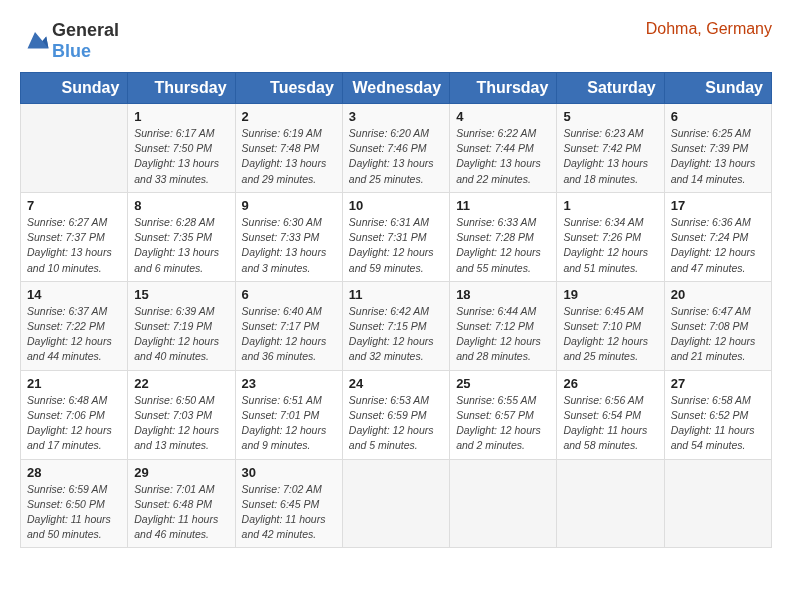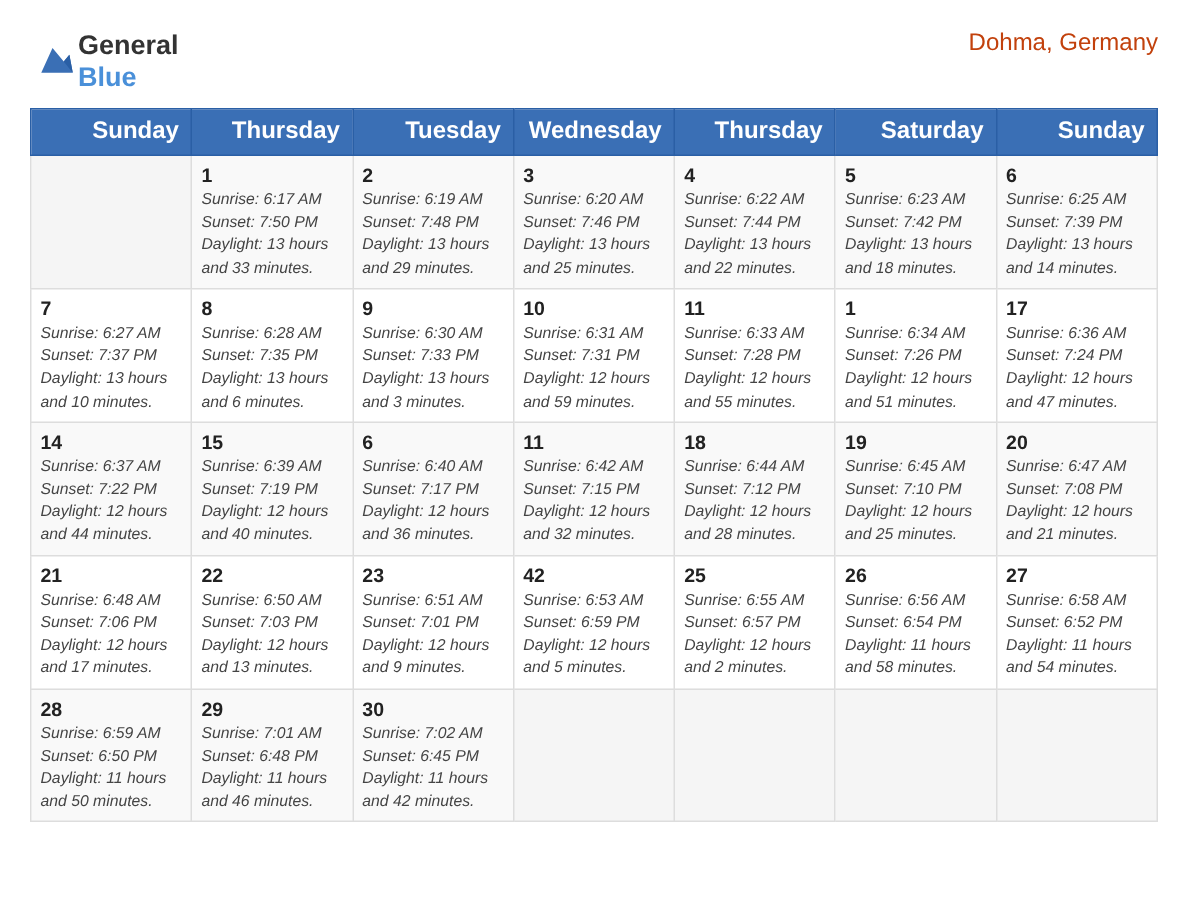--- a/index.html
+++ b/index.html
@@ -207,21 +207,21 @@
         </td>
         <td>
           <div class="day-number">22</div>
           <div class="day-info">Sunrise: 6:50 AM<br>Sunset: 7:03 PM<br>Daylight: 12 hours and 13 minutes.</div>
         </td>
         <td>
           <div class="day-number">23</div>
           <div class="day-info">Sunrise: 6:51 AM<br>Sunset: 7:01 PM<br>Daylight: 12 hours and 9 minutes.</div>
         </td>
         <td>
-          <div class="day-number">42</div>
+          <div class="day-number">24</div>
           <div class="day-info">Sunrise: 6:53 AM<br>Sunset: 6:59 PM<br>Daylight: 12 hours and 5 minutes.</div>
         </td>
         <td>
           <div class="day-number">25</div>
           <div class="day-info">Sunrise: 6:55 AM<br>Sunset: 6:57 PM<br>Daylight: 12 hours and 2 minutes.</div>
         </td>
         <td>
           <div class="day-number">26</div>
           <div class="day-info">Sunrise: 6:56 AM<br>Sunset: 6:54 PM<br>Daylight: 11 hours and 58 minutes.</div>
         </td>

